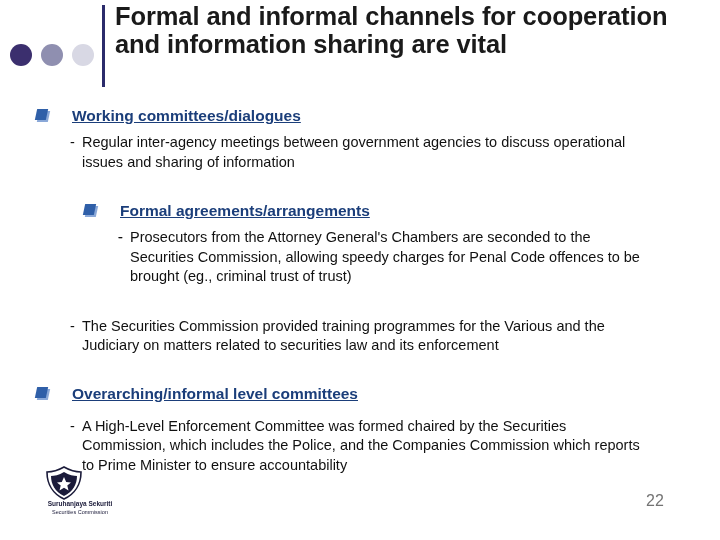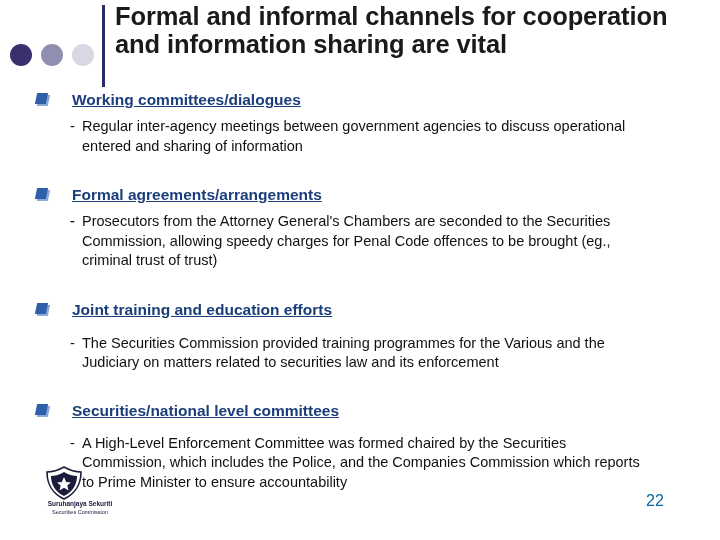--- a/index.html
+++ b/index.html
@@ -58,21 +58,21 @@
     font-weight: bold;
     line-height: 28px;
     color: #1a1a1a;
     letter-spacing: -0.1px;
   }
 
   
   .body-area {
     position: absolute;
     left: 0;
-    top: 84px;
+    top: 100px;
     width: 668px;
   }
 
   .bullet-block {
     position: relative;
   }
   .l1 {
     position: relative;
     padding-left: 72px;
     min-height: 20px;
@@ -127,21 +127,21 @@
     position: absolute;
     left: -12px;
     top: 0;
     font-size: 14.5px;
     line-height: 19.5px;
     color: #111111;
   }
 
   
   .blk-1 { margin-top: 7px; }
-  .blk-2 { margin-top: 30px; }
+  .blk-2 { margin-top: 30px; margin-left: 48px; }
   .blk-3 { margin-top: 30px; }
   .blk-4 { margin-top: 29px; }
 
   .blk-3 .l2 { margin-top: 13px; }
   .blk-4 .l2 { margin-top: 12px; }
 
   
   .logo {
     position: absolute;
     left: 26px;
@@ -167,21 +167,21 @@
     color: #1b1b3a;
     line-height: 8px;
   }
   .logo-text .l2t { font-size: 5.5px; font-weight: normal; }
 
   .page-number {
     position: absolute;
     left: 646px;
     top: 492px;
     font-size: 16px;
-    color: #0369a1;
+    color: #737373;
   }
 </style>
 </head>
 <body>
 
 <div class="title-area">
 
   <div class="deco-circles">
     <div class="circ c1"></div>
     <div class="circ c2"></div>
@@ -199,21 +199,21 @@
     <div class="l1">
       <span class="l1-marker">
         <span class="sq-back"></span>
           <span class="sq-front"></span>
       </span>
       <span class="l1-text">Working committees/dialogues</span>
     </div>
     <div class="l2">
       <div class="l2-item">
         <span class="dash">-</span>
-        <span>Regular inter-agency meetings between government agencies to discuss operational entered and sharing of information</span>
+        <span>Regular inter-agency meetings between government agencies to discuss operational issues and sharing of information</span>
       </div>
     </div>
   </div>
 
   <div class="bullet-block blk-2">
     <div class="l1">
       <span class="l1-marker">
         <span class="sq-back"></span>
           <span class="sq-front"></span>
       </span>
@@ -224,42 +224,35 @@
         <span class="dash">-</span>
       </div>
       <div class="l2-item">
         <span class="dash">-</span>
         <span>Prosecutors from the Attorney General's Chambers are seconded to the Securities Commission, allowing speedy charges for Penal Code offences to be brought (eg., criminal trust of trust)</span>
       </div>
     </div>
   </div>
 
   <div class="bullet-block blk-3">
-    <div class="l1">
-      <span class="l1-marker">
-        <span class="sq-back"></span>
-          <span class="sq-front"></span>
-      </span>
-      <span class="l1-text">Joint training and education efforts</span>
-    </div>
     <div class="l2">
       <div class="l2-item">
         <span class="dash">-</span>
         <span>The Securities Commission provided training programmes for the Various and the Judiciary on matters related to securities law and its enforcement</span>
       </div>
     </div>
   </div>
 
   <div class="bullet-block blk-4">
     <div class="l1">
       <span class="l1-marker">
         <span class="sq-back"></span>
           <span class="sq-front"></span>
       </span>
-      <span class="l1-text">Securities/national level committees</span>
+      <span class="l1-text">Overarching/informal level committees</span>
     </div>
     <div class="l2">
       <div class="l2-item">
         <span class="dash">-</span>
         <span>A High-Level Enforcement Committee was formed chaired by the Securities Commission, which includes the Police, and the Companies Commission which reports to Prime Minister to ensure accountability</span>
       </div>
     </div>
   </div>
 
 </div>

